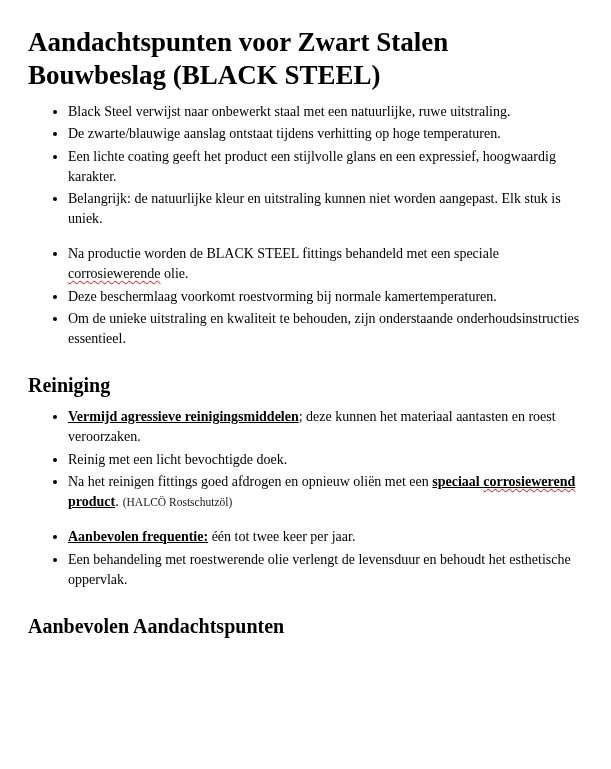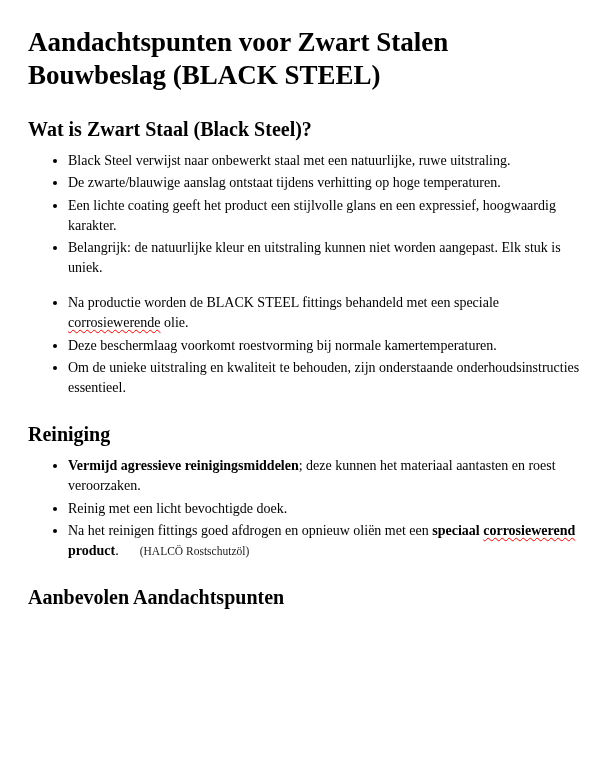--- a/index.html
+++ b/index.html
@@ -45,50 +45,53 @@
   }
   .sq {
     text-decoration: underline;
     text-decoration-style: wavy;
     text-decoration-color: #ff0000;
     text-decoration-thickness: 1px;
     text-underline-offset: 2px;
   }
   .note {
     font-size: 11.5px;
-    margin-left: 21px;
+    margin-left: 4px;
     color: #1a1a1a;
     text-align: right;
   }
-  b, .bold { font-weight: bold; }
+  b, .bold { font-weight: bold; text-decoration: underline; }
 </style>
 </head>
 <body>
 
 <main class="page">
 
   <h1>Aandachtspunten voor Zwart Stalen Bouwbeslag (BLACK STEEL)</h1>
 
-  <h2>Wat is Zwart Staal (Black Steel)?</h2>
   <ul>
     <li><span>Black Steel verwijst naar onbewerkt staal met een natuurlijke, ruwe uitstraling.</span></li>
     <li><span>De zwarte/blauwige aanslag ontstaat tijdens verhitting op hoge temperaturen.</span></li>
     <li><span>Een lichte coating geeft het product een stijlvolle glans en een expressief, hoogwaardig karakter.</span></li>
     <li><span>Belangrijk: de natuurlijke kleur en uitstraling kunnen niet worden aangepast. Elk stuk is uniek.</span></li>
   </ul>
 
   <ul>
     <li><span>Na productie worden de BLACK STEEL fittings behandeld met een speciale </span><span class="sq">corrosiewerende</span><span> olie.</span></li>
     <li><span>Deze beschermlaag voorkomt roestvorming bij normale kamertemperaturen.</span></li>
     <li><span>Om de unieke uitstraling en kwaliteit te behouden, zijn onderstaande onderhoudsinstructies essentieel.</span></li>
   </ul>
 
   <h3>Reiniging</h3>
   <ul>
     <li><b>Vermijd agressieve reinigingsmiddelen</b><span>; deze kunnen het materiaal aantasten en roest veroorzaken.</span></li>
     <li><span>Reinig met een licht bevochtigde doek.</span></li>
     <li><span>Na het reinigen fittings goed afdrogen en opnieuw oliën met een </span><b><span>speciaal </span><span class="sq">corrosiewerend</span><span> product</span></b><span>.</span><span class="note">(HALCÖ Rostschutzöl)</span></li>
   </ul>
 
+  <ul>
+    <li><b>Aanbevolen frequentie:</b><span> één tot twee keer per jaar.</span></li>
+    <li><span>Een behandeling met roestwerende olie verlengt de levensduur en behoudt het esthetische oppervlak.</span></li>
+  </ul>
 
   <h2>Aanbevolen Aandachtspunten</h2>
 
 </main>
 
 </body></html>

